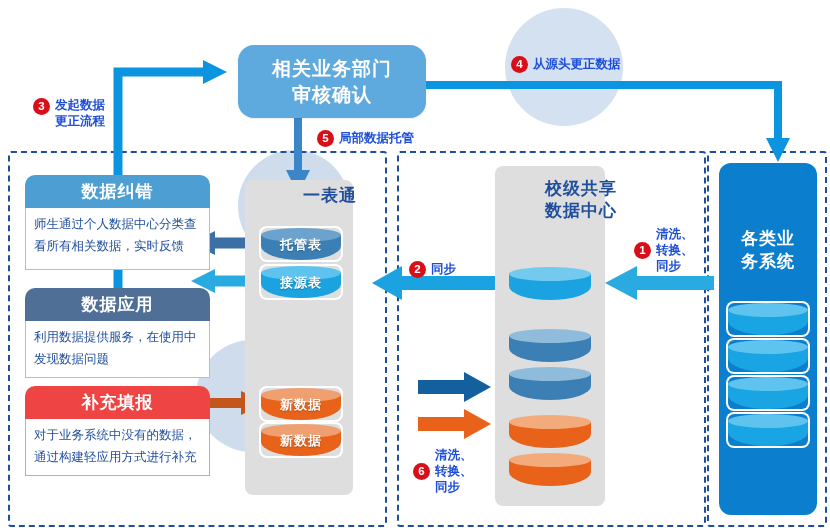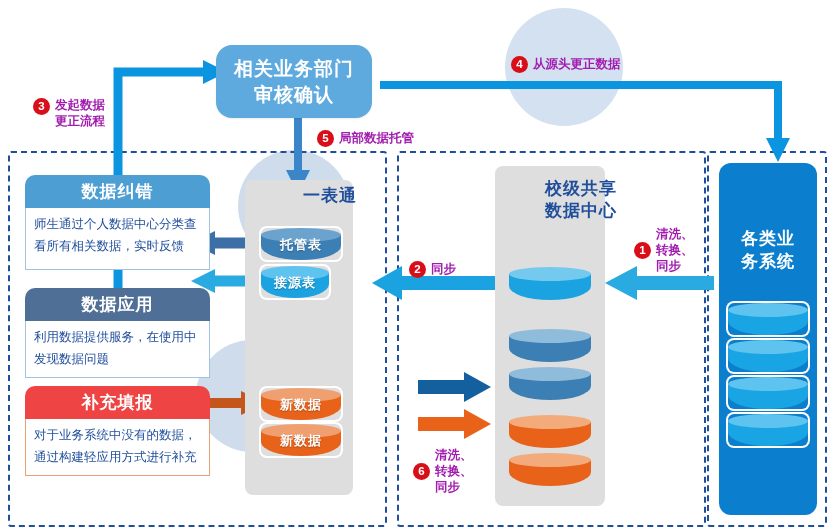--- a/index.html
+++ b/index.html
@@ -70,21 +70,21 @@
     text-shadow:0 1px 1px rgba(0,0,0,.25);
   }
   .cyl.framed{box-shadow:0 0 0 2px #ffffff;border-radius:6px;}
 
   
   .badge{
     position:absolute;width:17px;height:17px;border-radius:50%;background:#d80f18;
     color:#fff;font-size:11.5px;font-weight:bold;text-align:center;line-height:17px;
   }
   .note{
-    position:absolute;color:#a21caf;font-size:12.5px;font-weight:bold;line-height:1.28;text-align:right;
+    position:absolute;color:#1d4ed8;font-size:12.5px;font-weight:bold;line-height:1.28;text-align:right;
   }
 
   
   svg.arrows{position:absolute;left:0;top:0;width:830px;height:530px;overflow:visible;}
 </style>
 </head>
 <body>
 
 <div id="stage">
 
@@ -127,21 +127,21 @@
     <path d="M196,403 L243,403" stroke="#c4561c" stroke-width="10" fill="none"></path>
     <path d="M241,391 L266,403 L241,415 z" fill="#c4561c"></path>
 
     <path d="M418,387 L466,387" stroke="#14609f" stroke-width="14" fill="none"></path>
     <path d="M464,372 L491,387 L464,402 z" fill="#14609f"></path>
 
     <path d="M418,424 L466,424" stroke="#e8621a" stroke-width="14" fill="none"></path>
     <path d="M464,409 L491,424 L464,439 z" fill="#e8621a"></path>
   </svg>
 
-  <div class="topbox" style="left:216px;top:45px;width:156px;height:73px;">
+  <div class="topbox" style="left:238px;top:45px;width:188px;height:73px;">
     <span>相关业务部门</span>
     <span>审核确认</span>
   </div>
 
   <div class="badge" style="left:33px;top:98px;">3</div>
   <div class="note" style="left:55px;top:97px;">发起数据</div>
   <div class="note" style="left:55px;top:113px;">更正流程</div>
 
   <div class="badge" style="left:511px;top:56px;">4</div>
   <div class="note" style="left:533px;top:56px;">从源头更正数据</div>
@@ -192,21 +192,21 @@
   <div class="greycol-title" style="left:245px;top:185px;width:108px;">
     <div>一表通</div>
   </div>
 
   <div class="cyl framed" style="left:261px;top:228px;width:80px;height:32px;">
     <div class="body" style="background:#3b7fb5;"></div>
     <div class="top" style="background:#6ba3ce;"></div>
     <div class="label">托管表</div>
   </div>
 
-  <div class="cyl framed" style="left:261px;top:266px;width:68px;height:32px;">
+  <div class="cyl framed" style="left:261px;top:266px;width:80px;height:32px;">
     <div class="body" style="background:#1aa3e0;"></div>
     <div class="top" style="background:#5ec4ef;"></div>
     <div class="label">接源表</div>
   </div>
 
   <div class="cyl framed" style="left:261px;top:388px;width:80px;height:32px;">
     <div class="body" style="background:#e8621a;"></div>
     <div class="top" style="background:#f0a070;"></div>
     <div class="label">新数据</div>
   </div>

